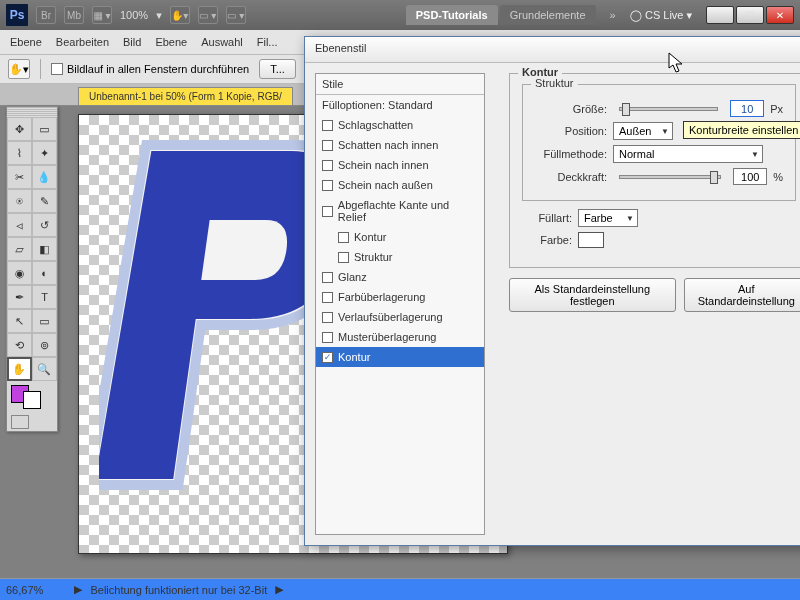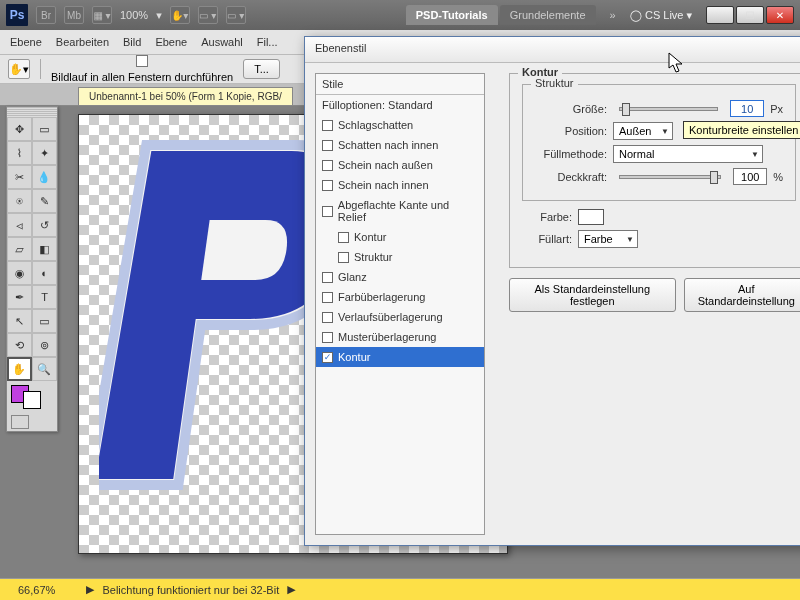--- a/index.html
+++ b/index.html
@@ -12,40 +12,40 @@
 .app-bar .tab { padding:4px 10px; background:#6a6a6a; color:#ccc; border-radius:3px 3px 0 0;}
 .app-bar .tab.active { background:#8a8a8a; color:#fff; font-weight:bold;margin-left:33px;}
 .app-bar .chev { color:#ccc; padding:0 6px;}
 .app-bar .cslive { color:#eee; display:flex;align-items:center;gap:3px;}
 .win-controls { display:flex; gap:2px; margin-left:6px;}
 .win-btn { width:28px;height:18px;border:1px solid #333;display:flex;align-items:center;justify-content:center;background:linear-gradient(#f5f5f5,#ccc);border-radius:2px;font-size:10px;}
 .win-btn.close { background:linear-gradient(#f08080,#d03020);color:#fff;}
 .menu-bar { height:24px; background:#e5e5e5; display:flex; align-items:center; gap:14px; padding:0 10px; color:#333;}
 .opt-bar { height:30px; background:#e5e5e5; border-top:1px solid #bbb;border-bottom:1px solid #bbb; display:flex;align-items:center;gap:10px;padding:0 8px;}
 .opt-bar .toolicon { width:22px;height:20px;border:1px solid #999;background:#f5f5f5;border-radius:2px;display:flex;align-items:center;justify-content:center;}
-.opt-bar .chk { display:flex;align-items:center;gap:4px;flex-direction:column;}
+.opt-bar .chk { display:flex;align-items:center;gap:4px;}
 .opt-bar .chk .box { width:12px;height:12px;border:1px solid #777;background:#fff;}
 .opt-bar .btn { border:1px solid #999;background:linear-gradient(#fdfdfd,#e3e3e3);padding:3px 10px;border-radius:3px;}
 .doc-tab-row { height:22px;background:#bfbfbf;border-bottom:1px solid #888;padding-left:78px;display:flex;align-items:flex-end;}
-.doc-tab { background:#fef9c3;border:1px solid #888;border-bottom:none;padding:3px 10px;color:#333;font-size:10px;}
+.doc-tab { background:#fde047;border:1px solid #888;border-bottom:none;padding:3px 10px;color:#333;font-size:10px;}
 .workspace { position:absolute; top:106px; left:0; right:0; bottom:22px; background:#808080;}
 .toolbox { position:absolute; top:0; left:6px; width:52px; background:#d8d8d8;border:1px solid #888; box-shadow:1px 1px 3px rgba(0,0,0,0.3);}
 .toolbox .grip{height:10px;background:repeating-linear-gradient(#bbb,#bbb 1px,#ddd 1px,#ddd 2px);}
 .tool-grid{display:grid;grid-template-columns:1fr 1fr;}
 .tool-cell{height:24px;border:1px solid #bbb;display:flex;align-items:center;justify-content:center;background:#d8d8d8;color:#333;position:relative;}
 .tool-cell.selected{background:#fff;border:2px solid #555;}
 .swatch-row{display:flex;padding:4px;gap:2px;}
 .swatch-fg{width:18px;height:18px;background:#c040e0;border:1px solid #000;}
 .swatch-bg{width:18px;height:18px;background:#fff;border:1px solid #000;margin-left:-8px;margin-top:6px;}
 .qm{padding:2px 4px;display:flex;gap:2px;}
 .qm div{width:18px;height:14px;border:1px solid #888;}
 .canvas-area{position:absolute;left:78px;top:8px;width:430px;height:440px;background:#fff;border:1px solid #333;box-shadow:2px 2px 6px rgba(0,0,0,0.4);}
 .checker{width:100%;height:100%;background-image:linear-gradient(45deg,#ccc 25%,transparent 25%),linear-gradient(-45deg,#ccc 25%,transparent 25%),linear-gradient(45deg,transparent 75%,#ccc 75%),linear-gradient(-45deg,transparent 75%,#ccc 75%);background-size:20px 20px;background-position:0 0,0 10px,10px -10px,-10px 0;position:relative;overflow:hidden;}
 .letter-p{position:absolute;left:20px;top:10px;width:280px;height:380px;}
-.status-bar{position:absolute;bottom:0;left:0;right:0;height:22px;background:#fde047;border-top:1px solid #999;display:flex;align-items:center;padding:0 18px;gap:8px;color:#333;font-size:10px;}
+.status-bar{position:absolute;bottom:0;left:0;right:0;height:22px;background:#3b82f6;border-top:1px solid #999;display:flex;align-items:center;padding:0 6px;gap:8px;color:#333;font-size:10px;}
 .status-bar .pct{width:60px;}
 .dialog{position:absolute;left:304px;top:36px;width:520px;height:510px;background:#eeeeee;border:1px solid #5a7aa8;box-shadow:3px 3px 12px rgba(0,0,0,0.4);}
 .dialog-title{height:26px;background:linear-gradient(#fdfdfd,#e8e8e8);border-bottom:1px solid #bbb;padding:5px 10px;color:#333;}
 .dialog-body{display:flex;height:calc(100% - 26px);}
 .style-list{width:170px;border:1px solid #999;margin:10px;background:#f7f7f7;}
 .style-head{padding:4px 6px;border-bottom:1px solid #bbb;color:#333;}
 .style-item{padding:4px 6px;display:flex;align-items:center;gap:5px;color:#333;}
 .style-item.sub{padding-left:22px;}
 .style-item .cb{width:11px;height:11px;border:1px solid #666;background:#fff;display:flex;align-items:center;justify-content:center;font-size:9px;color:#333;}
 .style-item.sel{background:#2f6fd0;color:#fff;}
@@ -187,25 +187,25 @@
           <div class="style-item">
             <span class="cb"></span>
             <span>Schlagschatten</span>
           </div>
           <div class="style-item">
             <span class="cb"></span>
             <span>Schatten nach innen</span>
           </div>
           <div class="style-item">
             <span class="cb"></span>
+            <span>Schein nach innen</span>
+          </div>
+          <div class="style-item">
+            <span class="cb"></span>
             <span>Schein nach außen</span>
-          </div>
-          <div class="style-item">
-            <span class="cb"></span>
-            <span>Schein nach innen</span>
           </div>
           <div class="style-item">
             <span class="cb"></span>
             <span>Abgeflachte Kante und Relief</span>
           </div>
           <div class="style-item sub">
             <span class="cb"></span>
             <span>Kontur</span>
           </div>
           <div class="style-item sub">
@@ -262,30 +262,30 @@
           </div>
           <div class="row">
             <span class="lbl">Deckkraft:</span>
             <div class="slider">
                 <div class="thumb" style="right:2px;"></div>
               </div>
             <input class="num-in" style="border-color: rgb(119, 119, 119); color: rgb(0, 0, 0);" value="100">
             <span class="unit">%</span>
           </div>
         </div>
-        <div class="row">
-          <span class="lbl" style="width:50px;">Farbe:</span>
-          <div class="color-sw"></div>
-        </div>
         <div class="row" style="margin-top:4px;">
           <span class="lbl" style="width:50px;">Füllart:</span>
           <div class="dd">
               <span>Farbe</span>
             </div>
         </div>
+        <div class="row">
+          <span class="lbl" style="width:50px;">Farbe:</span>
+          <div class="color-sw"></div>
+        </div>
       </div>
       <div class="row" style="gap:8px;">
         <button class="dlg-btn">Als Standardeinstellung festlegen</button>
         <button class="dlg-btn">Auf Standardeinstellung</button>
       </div>
     </div>
   </div>
 </div>
 
 <svg class="cursor" width="18" height="22">

